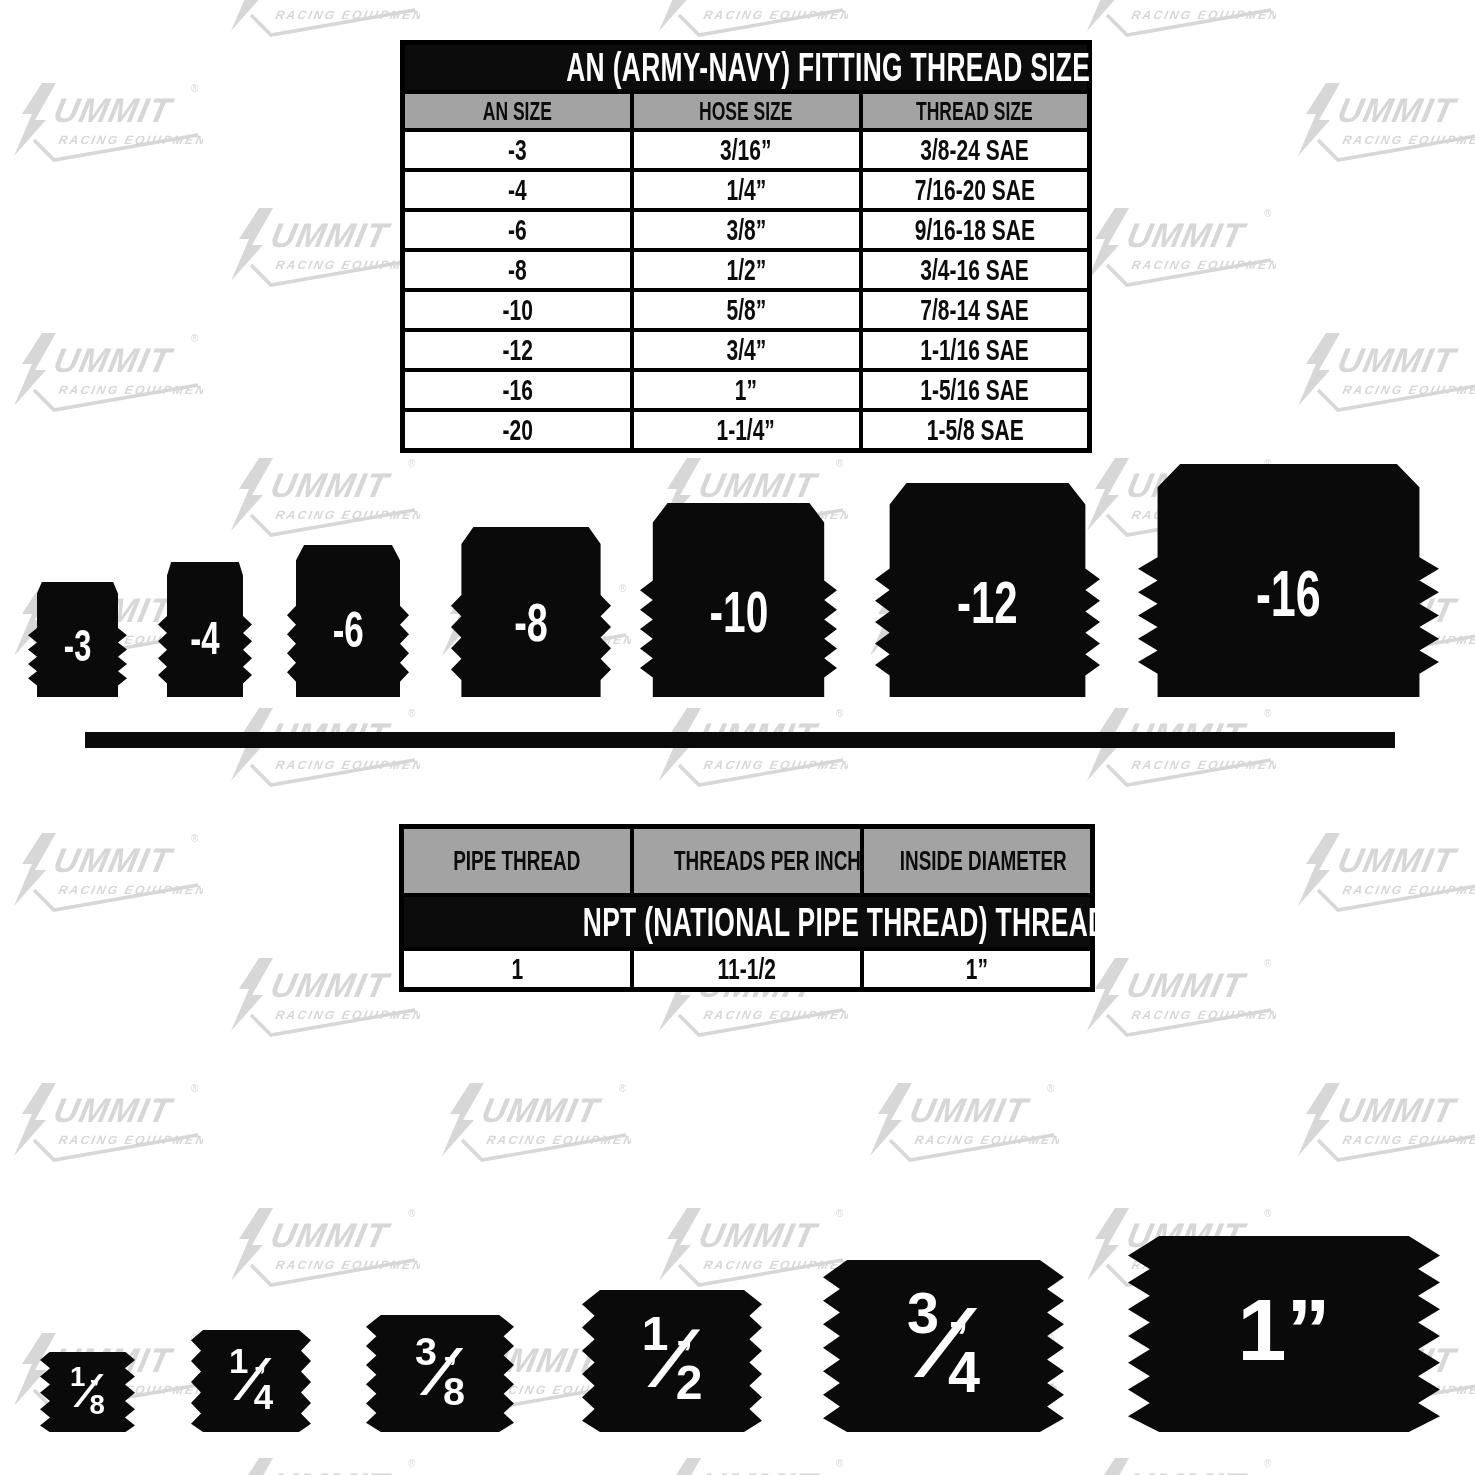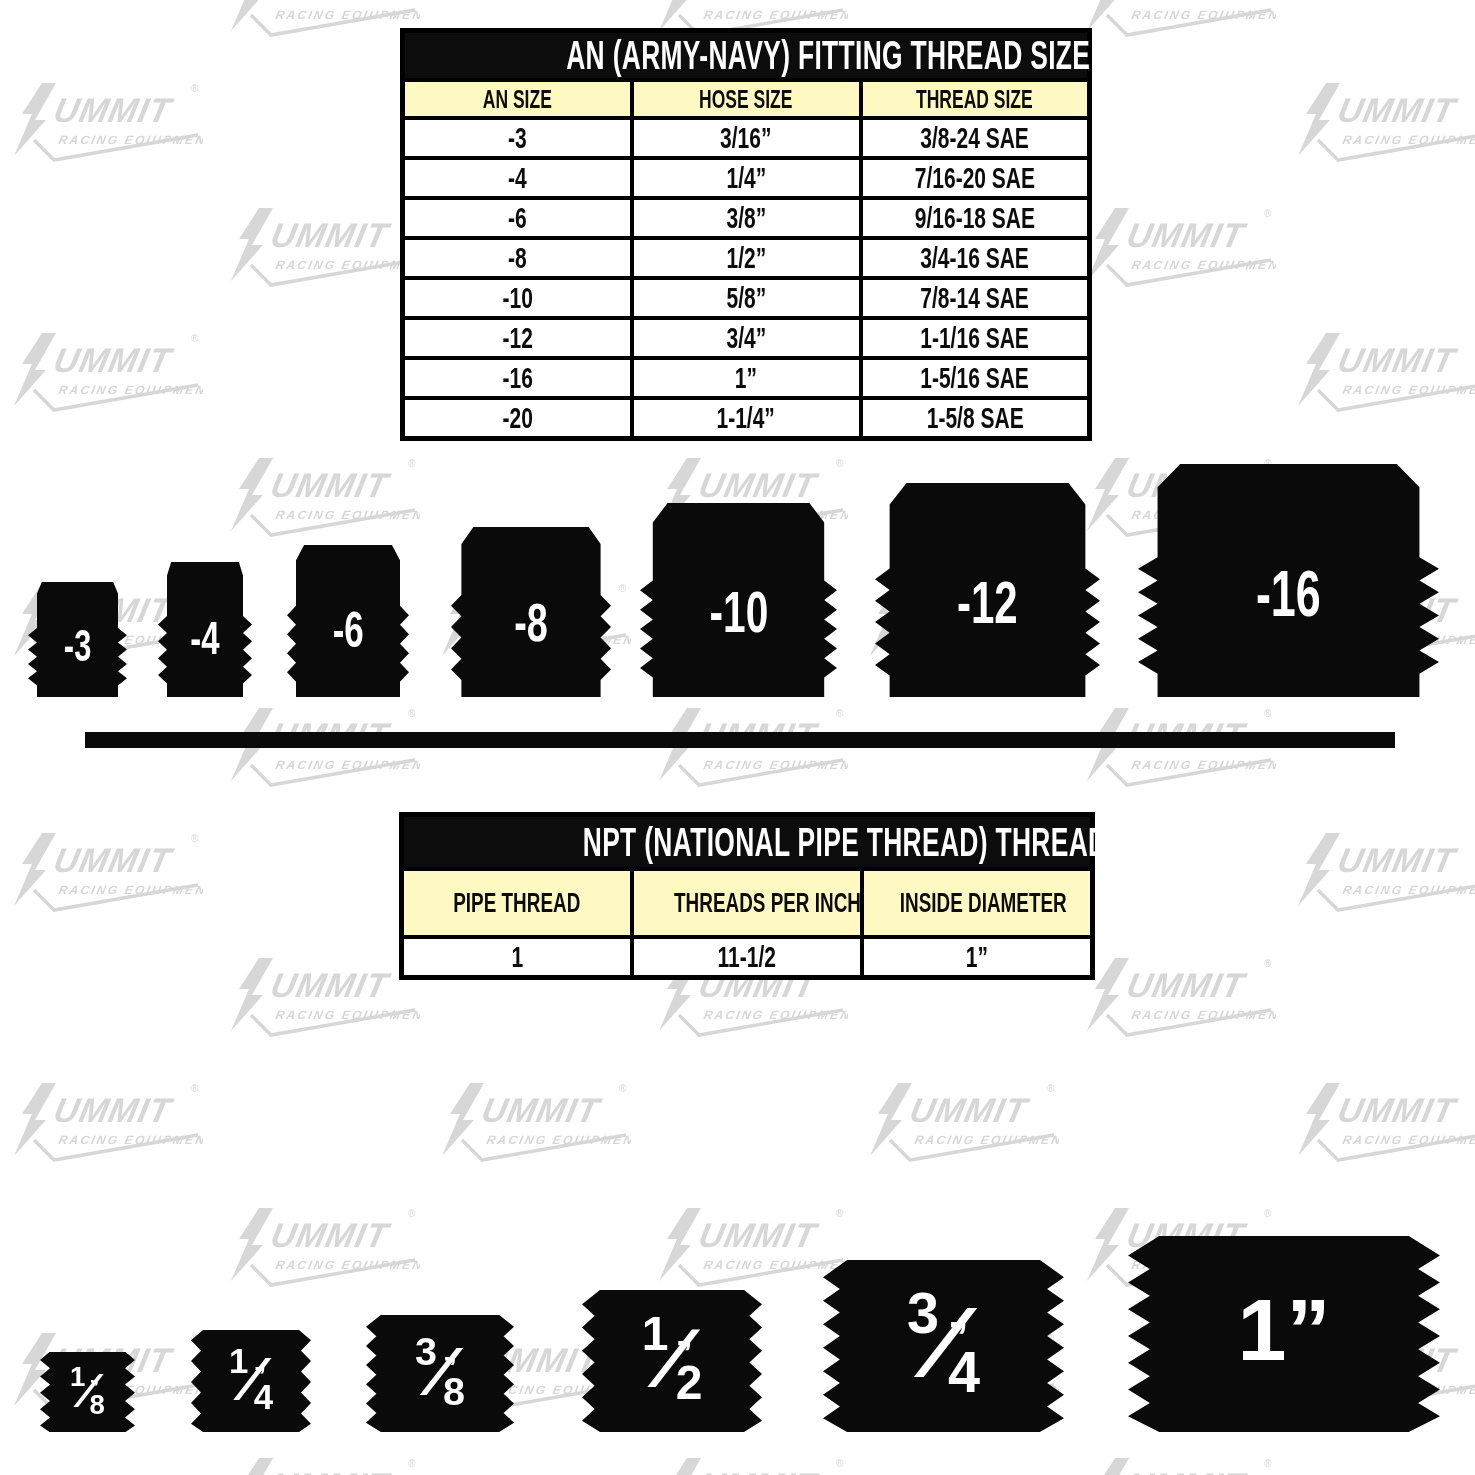--- a/index.html
+++ b/index.html
@@ -5,24 +5,24 @@
   html,body{margin:0;padding:0;background:#fff;}
   .stage{position:relative;width:1475px;height:1475px;background:#ffffff;overflow:hidden;
          font-family:"Liberation Sans","DejaVu Sans",sans-serif;}
   
   #wm-layer{position:absolute;inset:0;z-index:1;}
   .wm{position:absolute;opacity:1;}
   
   .cond{display:inline-block;transform:scaleX(.70);transform-origin:50% 50%;white-space:nowrap;font-weight:700;}
   .cond-t{display:inline-block;transform:scaleX(.66);transform-origin:50% 50%;white-space:nowrap;font-weight:700;letter-spacing:.5px;}
   
-  table.chart{position:absolute;z-index:2;border-collapse:collapse;table-layout:fixed;background:#000;}
+  table.chart{position:absolute;z-index:2;border-collapse:collapse;table-layout:fixed;background:#000;margin-top:12px;}
   table.chart td,table.chart th{border:4px solid #000;text-align:center;vertical-align:middle;padding:0;}
   .title-cell{background:#0c0c0c;color:#fff;font-size:40px;}
-  .head-cell{background:#fef9c3;color:#0c0c0c;font-size:25px;}
+  .head-cell{background:#a3a3a3;color:#0c0c0c;font-size:25px;}
   .data-cell{background:#ffffff;color:#0c0c0c;font-size:30px;height:36px;}
   #an-table{left:400px;top:28px;width:692px;border:5px solid #000;}
   #an-table .title-cell{height:42px;}
   #an-table .head-cell{height:34px;}
   #npt-table{left:399px;top:812px;width:696px;border:5px solid #000;}
   #npt-table .title-cell{height:50px;}
   #npt-table .head-cell{height:64px;font-size:27px;}
   
   .divider{position:absolute;z-index:2;left:85px;top:732px;width:1310px;height:16px;background:#0a0a0a;}
   
@@ -561,27 +561,27 @@
         <div class="lbl" style="top: 20%; height: 72%; font-size: 64px;">
           <span class="cond anlbl">-16</span>
         </div>
       </div>
     </div>
 
   <div class="divider"></div>
 
   <table id="npt-table" class="chart">
     <tbody>
-      <tr>
-          <th colspan="3" class="title-cell"><span class="cond-t">NPT (NATIONAL PIPE THREAD) THREAD SIZE CHART</span></th>
-        </tr>
       <tr id="npt-cols">
           <th class="head-cell"><span class="cond">PIPE THREAD</span></th>
           <th class="head-cell"><span class="cond">THREADS PER INCH</span></th>
           <th class="head-cell"><span class="cond">INSIDE DIAMETER</span></th>
+        </tr>
+      <tr>
+          <th colspan="3" class="title-cell"><span class="cond-t">NPT (NATIONAL PIPE THREAD) THREAD SIZE CHART</span></th>
         </tr>
     </tbody>
     <tbody id="npt-body">
         <tr>
           <td class="data-cell"><span class="cond">1</span></td>
           <td class="data-cell"><span class="cond">11-1/2</span></td>
           <td class="data-cell"><span class="cond">1”</span></td>
         </tr>
       </tbody>
   </table>

